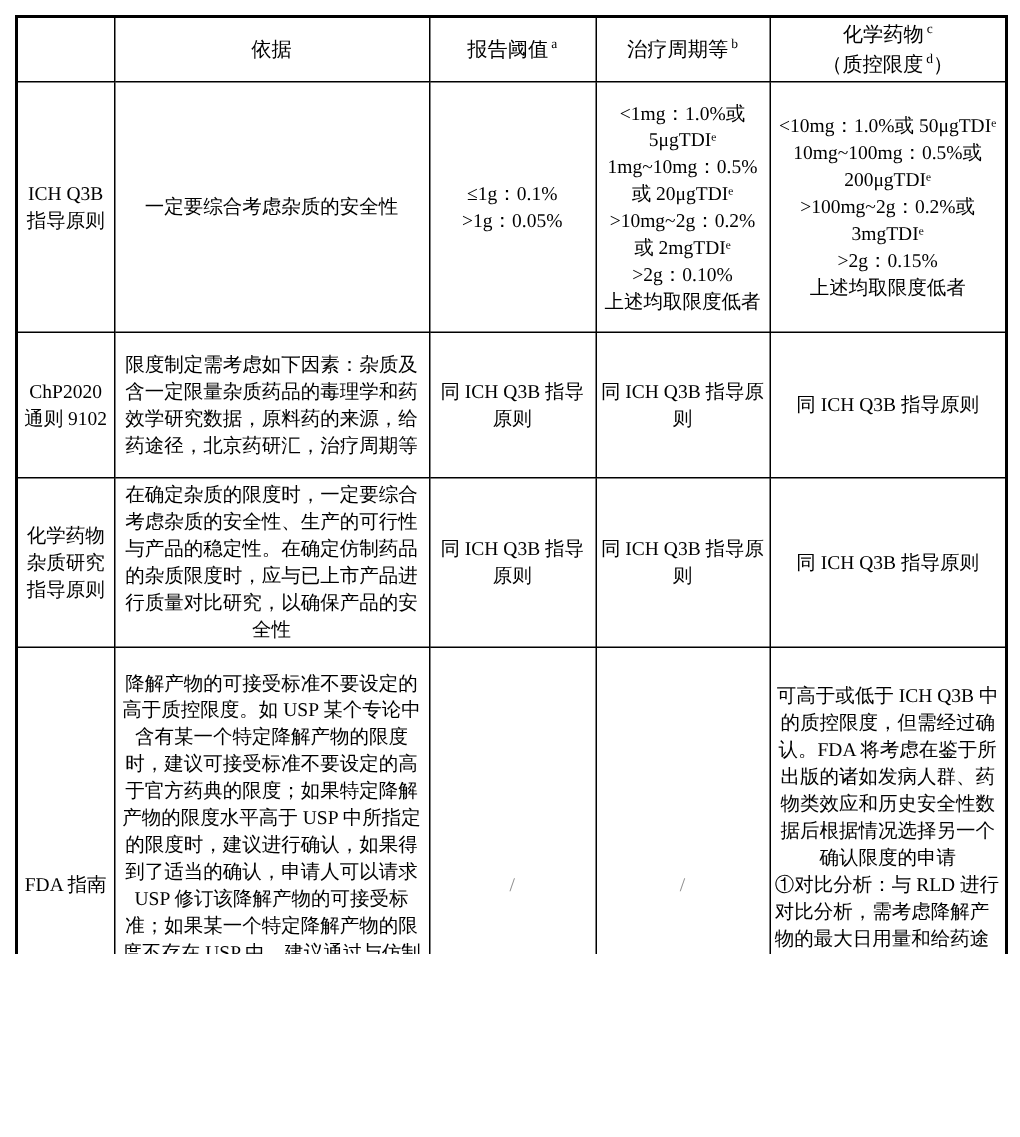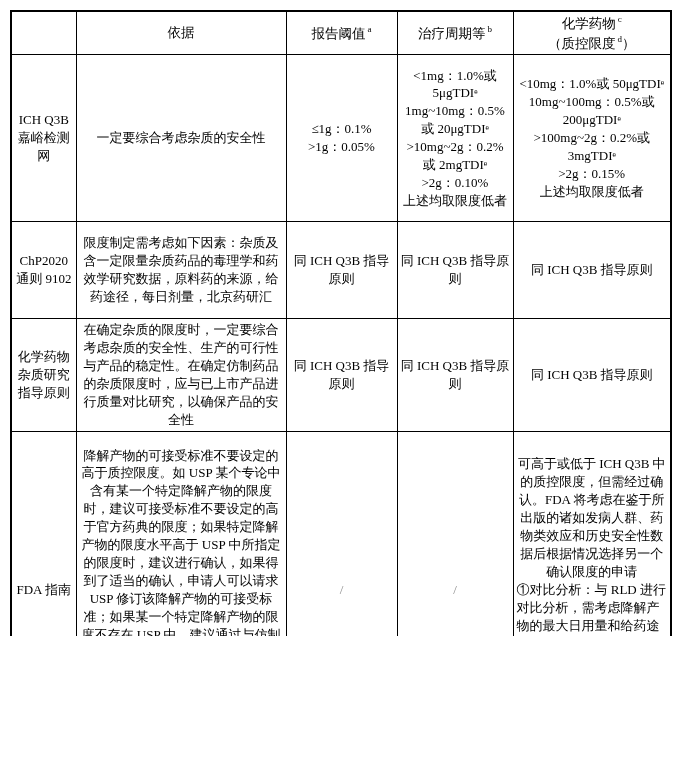--- a/index.html
+++ b/index.html
@@ -71,21 +71,21 @@
       <th><span>报告阈值</span><sup>a</sup></th>
       <th><span>治疗周期等</span><sup>b</sup></th>
       <th>
         <div><span>化学药物</span><sup>c</sup></div>
         <div><span>（质控限度</span><sup>d</sup><span>）</span></div>
       </th>
     </tr>
 
     <tr style="height:167px">
       <td class="pre">ICH Q3B
-嘉峪检测网</td>
+指导原则</td>
       <td class="basis">一定要综合考虑杂质的安全性</td>
       <td class="pre">≤1g：0.1%
 &gt;1g：0.05%</td>
       <td class="pre">&lt;1mg：1.0%或
 5μgTDIᵉ
 1mg~10mg：0.5%
 或 20μgTDIᵉ
 &gt;10mg~2g：0.2%
 或 2mgTDIᵉ
 &gt;2g：0.10%
@@ -95,21 +95,21 @@
 200μgTDIᵉ
 &gt;100mg~2g：0.2%或
 3mgTDIᵉ
 &gt;2g：0.15%
 上述均取限度低者</td>
     </tr>
 
     <tr style="height:97px">
       <td class="pre">ChP2020
 通则 9102</td>
-      <td class="basis">限度制定需考虑如下因素：杂质及含一定限量杂质药品的毒理学和药效学研究数据，原料药的来源，给药途径，每日剂量，北京药研汇</td>
+      <td class="basis">限度制定需考虑如下因素：杂质及含一定限量杂质药品的毒理学和药效学研究数据，原料药的来源，给药途径，北京药研汇，治疗周期等</td>
       <td>同 ICH Q3B 指导原则</td>
       <td>同 ICH Q3B 指导原则</td>
       <td>同 ICH Q3B 指导原则</td>
     </tr>
 
     <tr style="height:113px">
       <td class="pre">化学药物
 杂质研究
 指导原则</td>
       <td class="basis">在确定杂质的限度时，一定要综合考虑杂质的安全性、生产的可行性与产品的稳定性。在确定仿制药品的杂质限度时，应与已上市产品进行质量对比研究，以确保产品的安全性</td>

